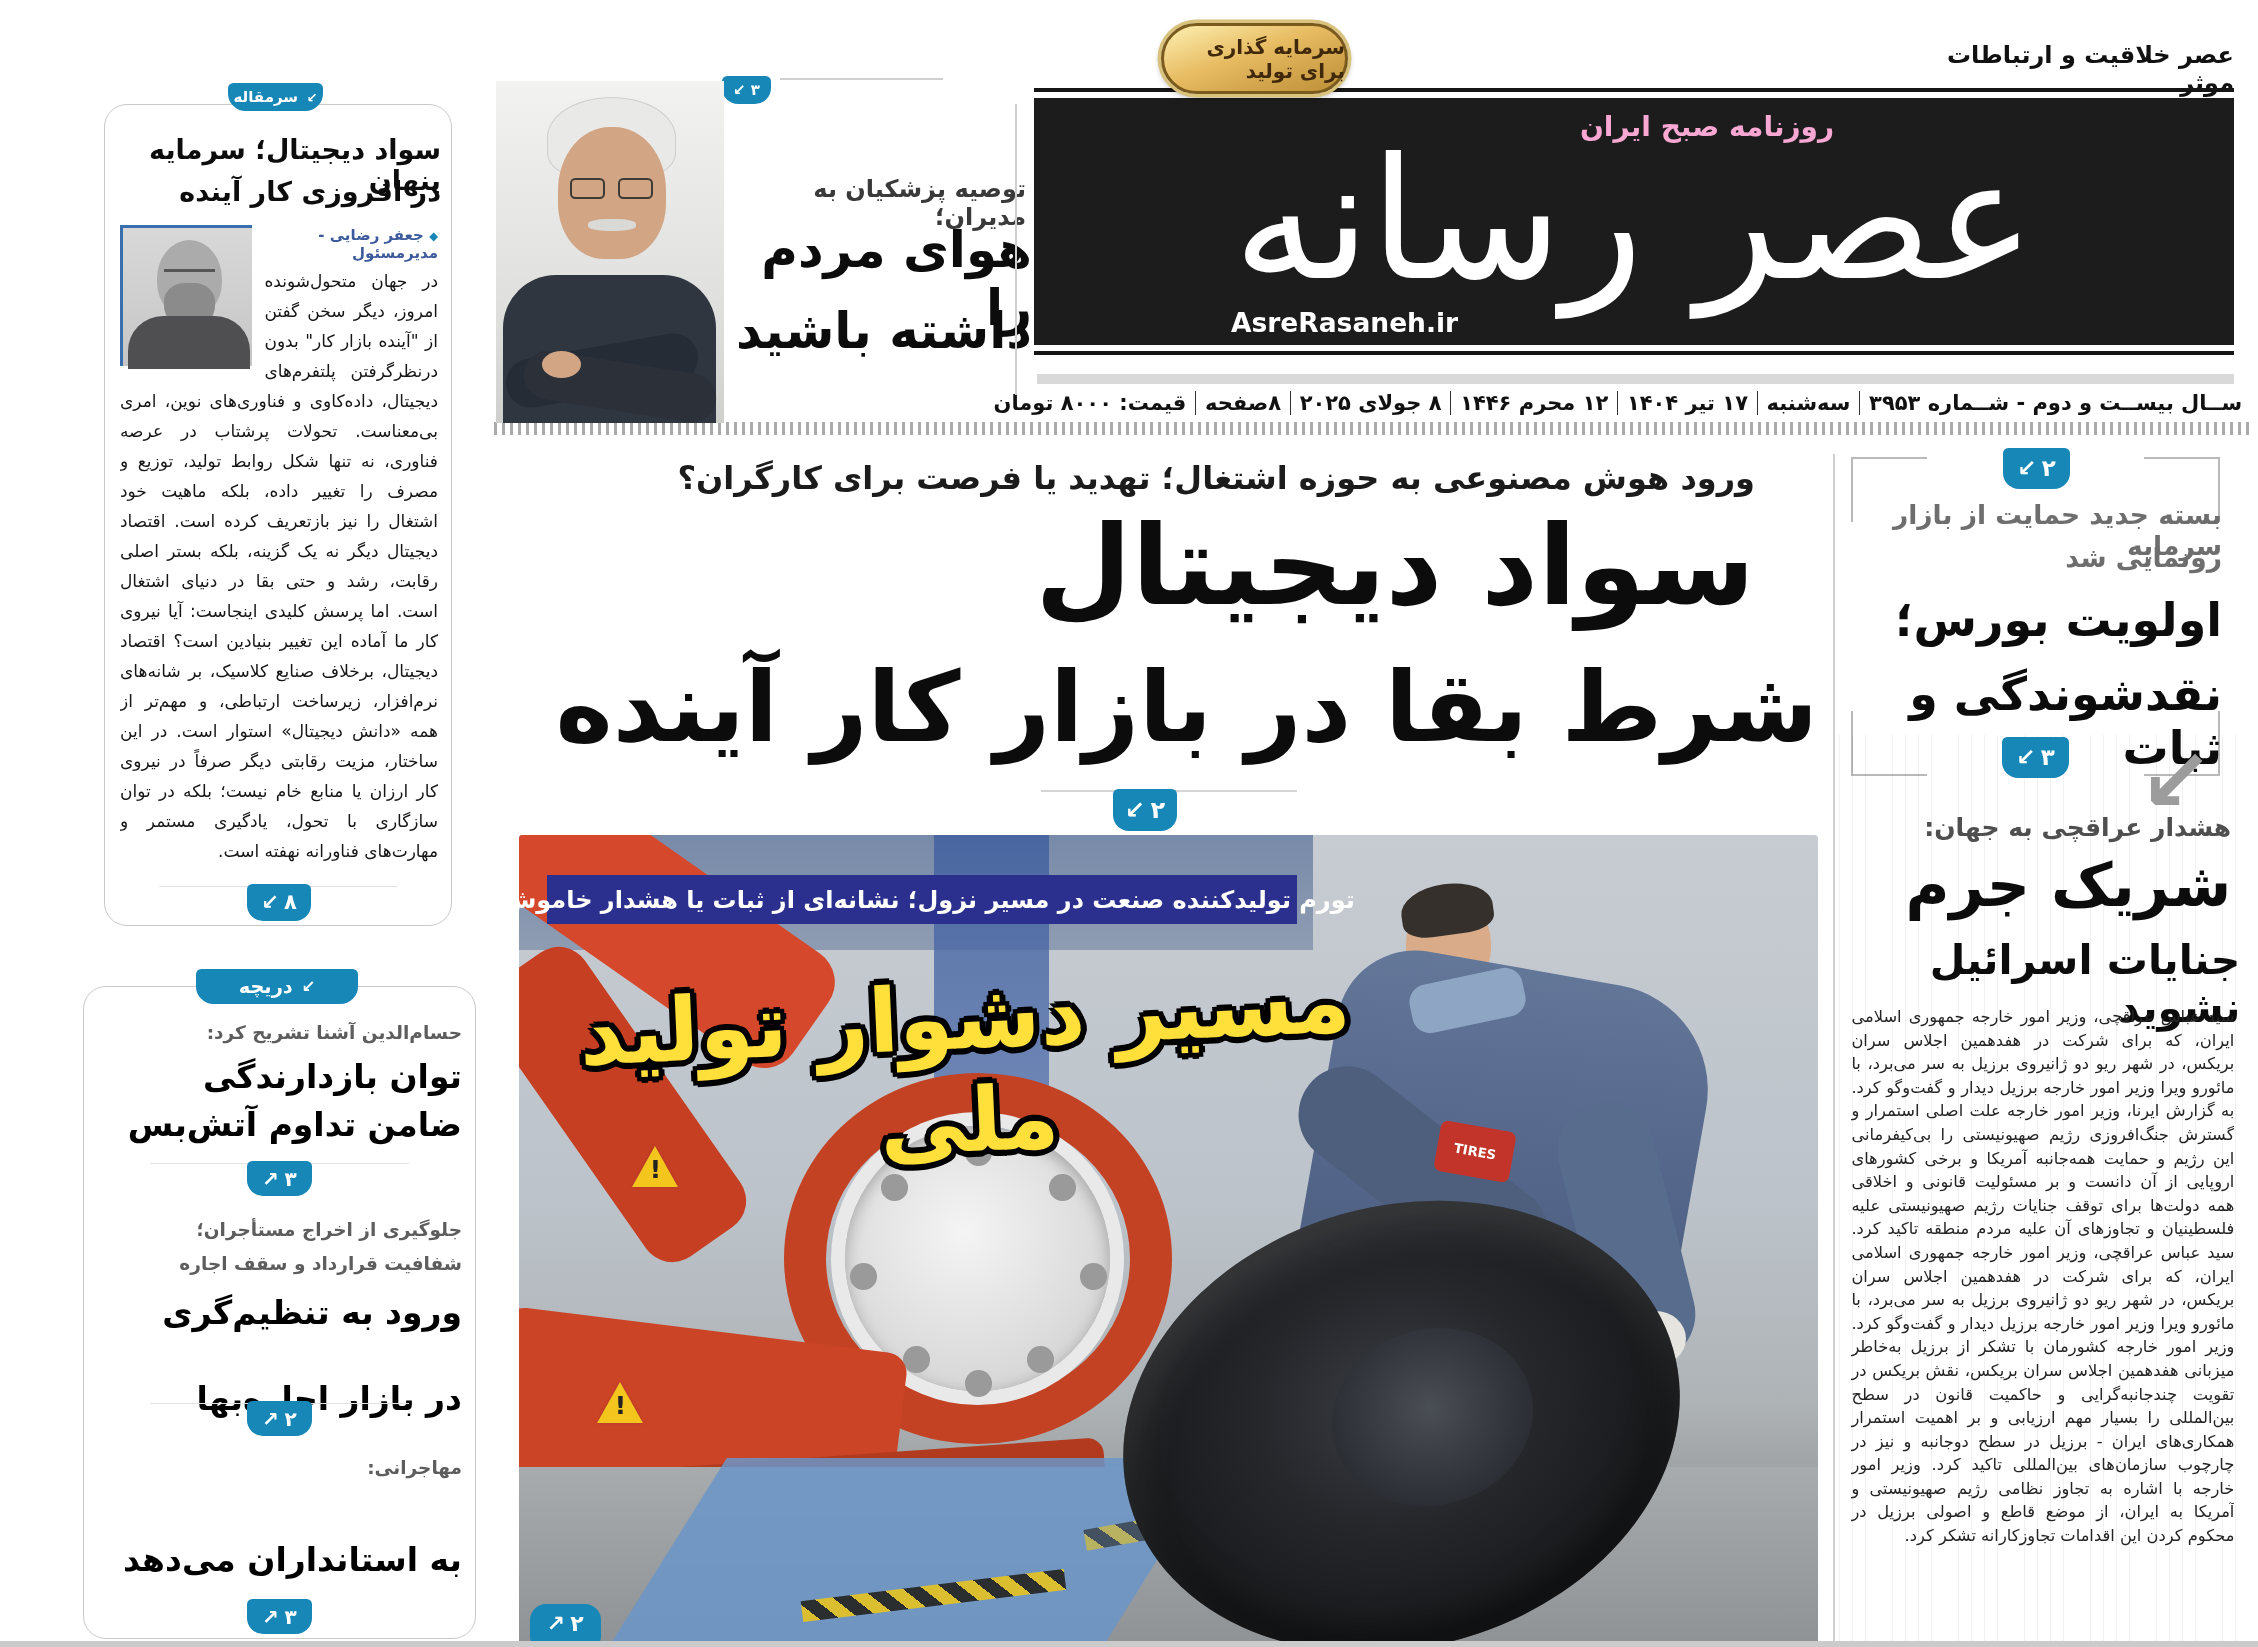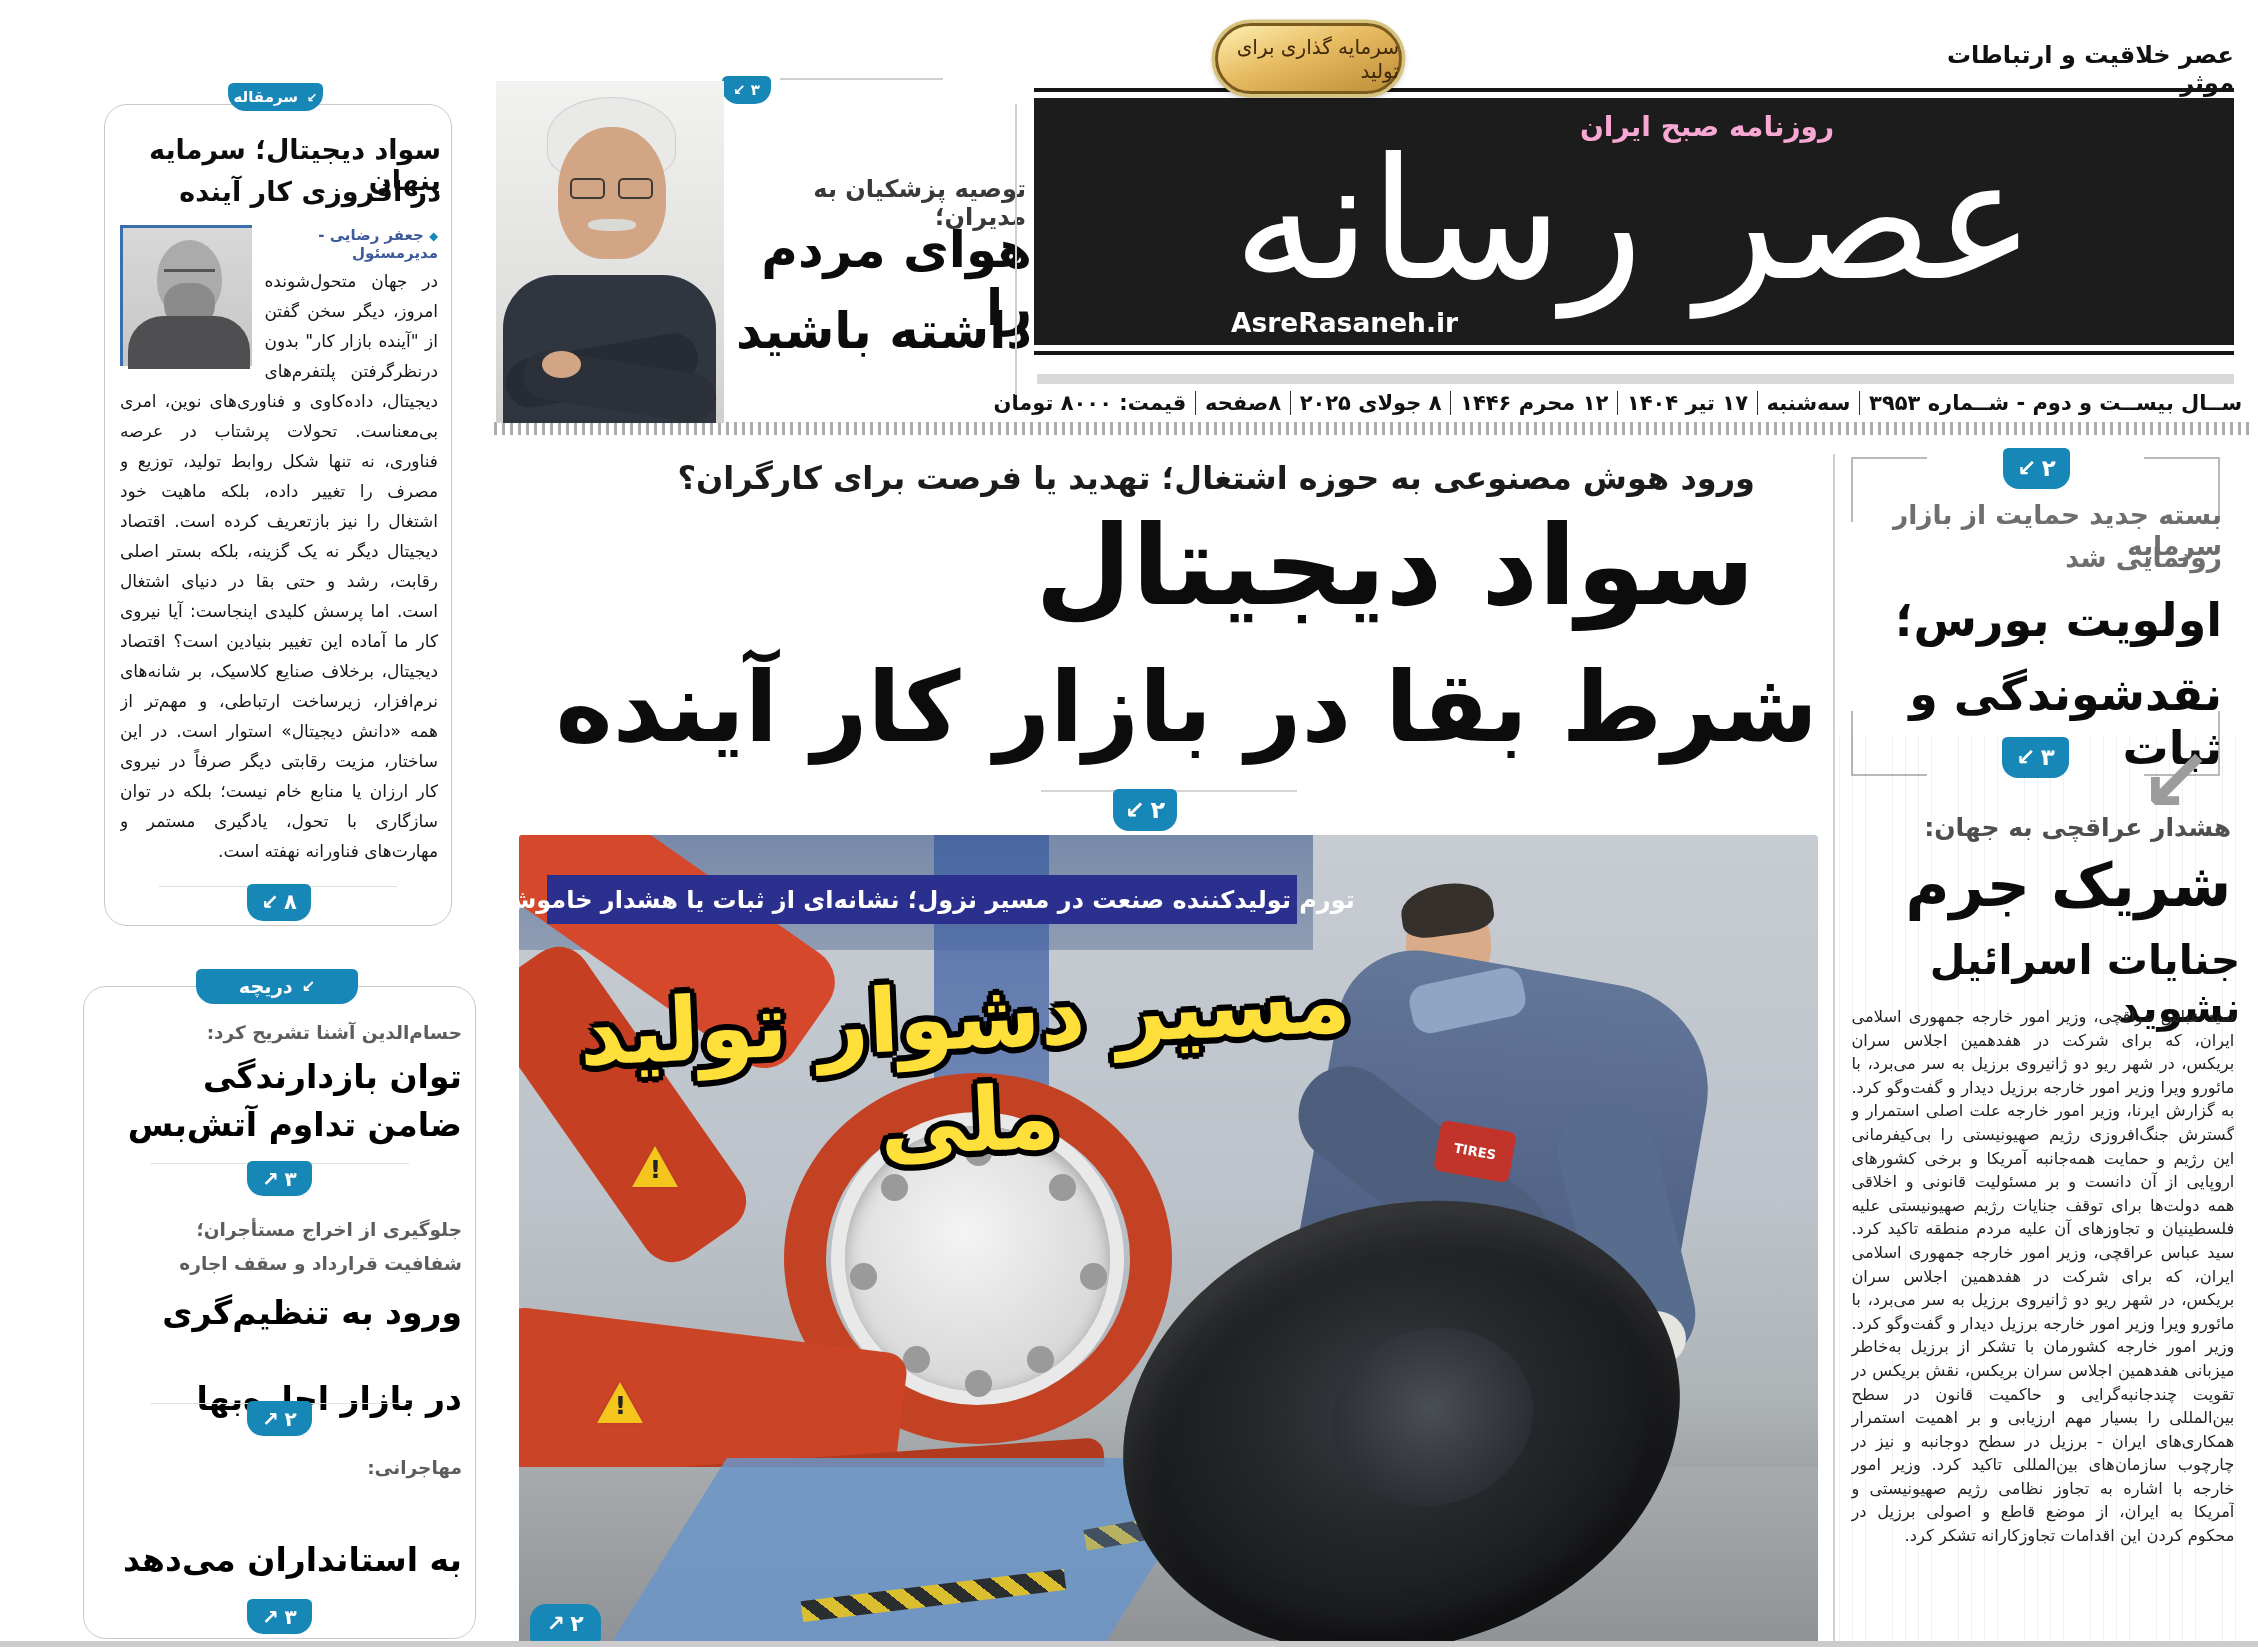--- a/index.html
+++ b/index.html
@@ -38,24 +38,24 @@
   .corner.tr{border-top-width:2.6px;border-right-width:2.6px;}
   .corner.bl{border-bottom-width:2.6px;border-left-width:2.6px;}
   .corner.br{border-bottom-width:2.6px;border-right-width:2.6px;}
   .just{text-align:justify;text-align-last:right;}
   
   #mast-box{position:absolute;left:1034px;top:98px;width:1200px;height:247px;background:#1c1c1c;overflow:hidden;}
   #mast-logo{position:absolute;left:17.6px;top:5.3px;width:1165px;text-align:center;color:#fff;font-size:168px;line-height:234px;font-weight:normal;letter-spacing:8.8px;}
   #mast-type{position:absolute;left:545px;top:12.4px;width:256px;text-align:center;color:#f9a8d4;font-size:28px;font-weight:bold;}
   #mast-site{position:absolute;left:197px;bottom:7px;color:#fff;font-size:26.5px;font-weight:bold;direction:ltr;}
   #gold-badge{
-    position:absolute;left:1215px;top:23px;width:187px;height:71px;border-radius:37px;
+    position:absolute;left:1161px;top:23px;width:187px;height:71px;border-radius:37px;
     background:linear-gradient(160deg,#fdf0b2 0%,#e7bb61 45%,#bd8f37 100%);
     border:3.5px solid #7a5a1d;box-shadow:0 0 0 3.5px #d8c27c, 0 2.6px 7px rgba(0,0,0,.45);
-    display:flex;align-items:center;justify-content:center;color:#40290a;font-size:20px;font-weight:normal;z-index:6;
+    display:flex;align-items:center;justify-content:center;color:#40290a;font-size:20px;font-weight:bold;z-index:6;
   }
   
   #dateline{position:absolute;left:1240px;top:386px;width:1011px;height:34px;display:flex;align-items:center;justify-content:space-between;font-size:21px;font-weight:bold;color:#111;}
   #dateline .seg{padding:0 8.8px;white-space:nowrap;}
   #dateline .seg.sep{border-left:1.8px solid #333;}
   #striped{position:absolute;left:494px;top:422px;width:1760px;height:13.2px;background:repeating-linear-gradient(90deg,#ababab 0 2.6px,transparent 2.6px 8px);}
   
   .headline{font-weight:bold;color:#0c0c0c;letter-spacing:-0.9px;}
   
   #photo{position:absolute;left:519px;top:835px;width:1299px;height:808px;overflow:hidden;border-radius:3.5px;

